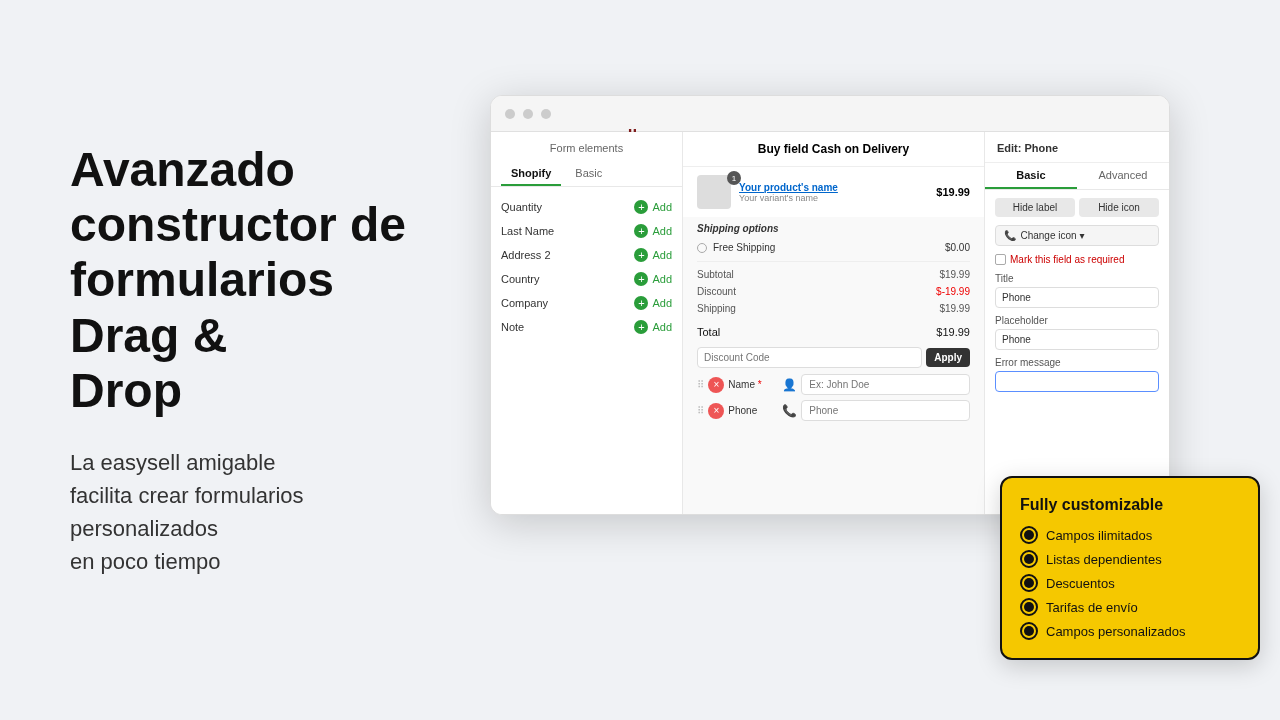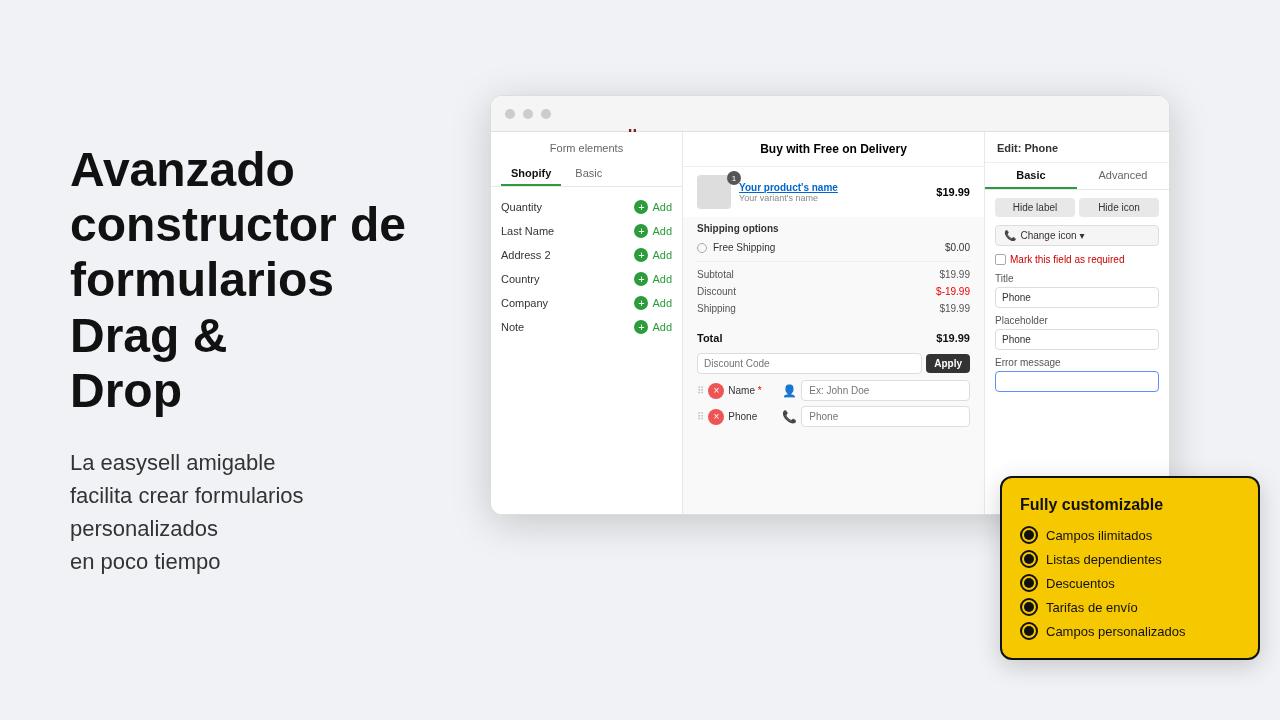--- a/index.html
+++ b/index.html
@@ -226,20 +226,21 @@
     .product-price {
       font-size: 11px;
       font-weight: 600;
     }
 
     .section-label {
       font-size: 10px;
       font-weight: 600;
       padding: 6px 14px 4px;
       color: #333;
+      font-style: italic;
     }
 
     .shipping-option {
       display: flex;
       align-items: center;
       padding: 4px 14px;
       gap: 6px;
       font-size: 10px;
     }
 
@@ -256,24 +257,24 @@
 
     .summary-row {
       display: flex;
       justify-content: space-between;
       padding: 3px 14px;
       font-size: 10px;
       color: #555;
     }
 
     .summary-row.total {
-      font-weight: 700;
+      font-weight: 400;
       color: #111;
       font-size: 11px;
-      margin-top: 12px;
+      margin-top: 6px;
     }
 
     .discount-red { color: #e00; }
 
     .divider-line {
       border: none;
       border-top: 1px solid #eee;
       margin: 4px 14px;
     }
 
@@ -607,21 +608,21 @@
         <div class="form-item">
           <span>Note</span>
           <div class="form-item-right">
             <div class="add-icon">+</div>
             <span class="add-btn">Add</span>
           </div>
         </div>
       </div>
 
       <div class="checkout-panel">
-        <div class="checkout-header">Buy with Free on Delivery</div>
+        <div class="checkout-header">Buy field Cash on Delivery</div>
 
         <div class="product-row">
           <div class="product-img"></div>
           <div class="product-badge">1</div>
           <div class="product-info">
             <div class="product-name">Your product's name</div>
             <div class="product-variant">Your variant's name</div>
           </div>
           <div class="product-price">$19.99</div>
         </div>

